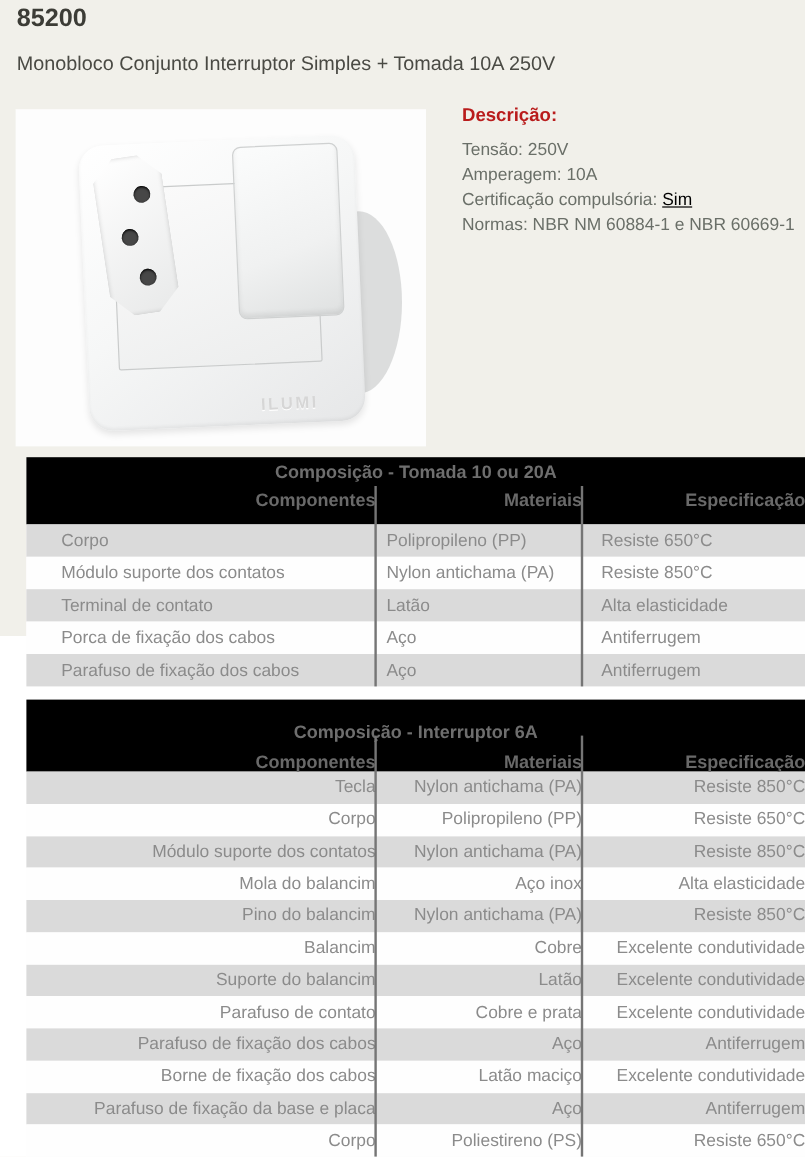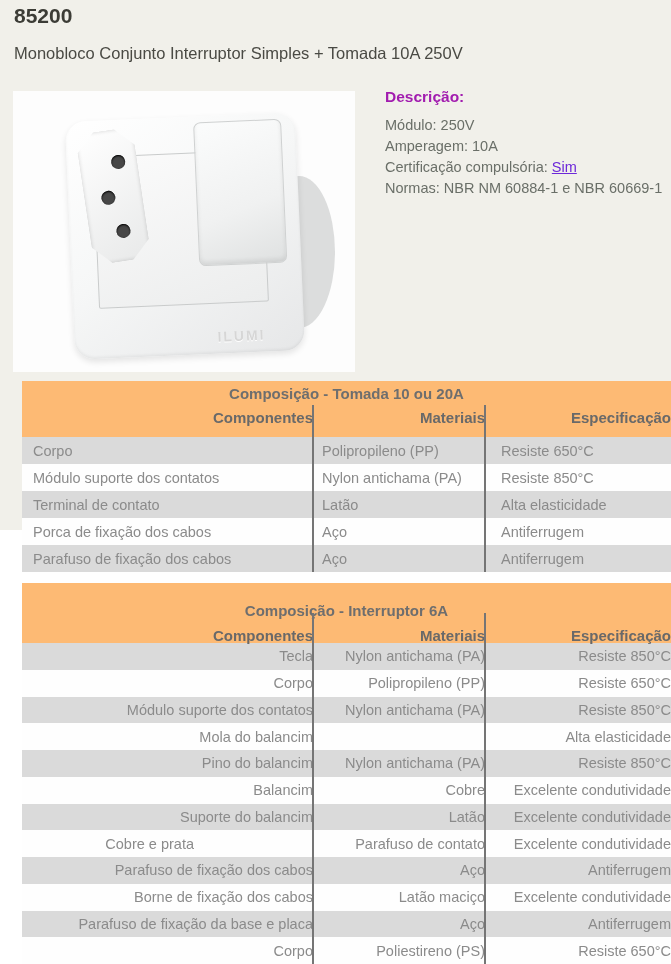--- a/index.html
+++ b/index.html
@@ -38,47 +38,47 @@
   .rocker{
     position:absolute;right:14px;top:6px;width:86px;height:142px;border-radius:7px;
     background:linear-gradient(160deg,#fbfcfc 0%,#f0f1f1 60%,#dfe1e1 100%);
     border:1px solid #cfd1d1;
     box-shadow:inset 0 -3px 4px rgba(0,0,0,0.08);
   }
   .brand-logo{position:absolute;left:143px;top:213px;font-size:14px;font-weight:bold;letter-spacing:2px;color:#d6d6d6;text-shadow:0 1px 0 #fff;}
 
   
   .desc{position:absolute;left:385px;top:88px;width:280px;}
-  .desc-heading{font-size:15.5px;font-weight:bold;color:#a21caf;margin-bottom:9px;}
+  .desc-heading{font-size:15.5px;font-weight:bold;color:#b91c1c;margin-bottom:9px;}
   .desc-line{font-size:14.5px;color:#6a6f68;line-height:21px;}
-  .green{color:#6d28d9;text-decoration:underline;}
+  .green{color:#000000;text-decoration:underline;}
 
   
   .comp-table{position:absolute;left:22px;width:649px;background:#fefefe;}
   .t1{top:381px;height:191px;}
   .t2{top:583px;height:381px;}
-  .band{background:#fdba74;}
+  .band{background:#000000;}
   .t1 .band{height:56px;}
   .t2 .band{height:60px;}
   .band-title{text-align:center;font-size:15px;font-weight:bold;color:#6e6e6e;}
   .t1 .band-title{padding-top:4px;}
   .t2 .band-title{padding-top:19px;}
   .band-cols{display:flex;font-size:15px;font-weight:bold;color:#696969;}
   .t1 .band-cols{margin-top:7px;}
   .t2 .band-cols{margin-top:8px;}
   .band-cols div{text-align:right;}
   .bc1{width:291px;}
   .bc2{width:172px;}
   .bc3{flex:1;}
   .row{display:flex;align-items:center;font-size:14.5px;color:#8b8b8b;background:#fefefe;}
   .t1 .row{height:27px;}
   .t2 .row{height:26.75px;text-align:right;}
   .row:nth-child(even){background:#dadada;}
   .cell{box-sizing:border-box;overflow:hidden;white-space:nowrap;}
-  .c1{width:291px;padding-left:11px;}
+  .c1{width:291px;padding-left:29px;}
   .c2{width:172px;padding-left:9px;}
   .c3{flex:1;padding-left:16px;}
   .vline{position:absolute;width:2px;background:#757575;}
   .v1{left:290px;}
   .v2{left:462px;}
   .t1 .vline{top:24px;bottom:0;}
   .t2 .vline{top:30px;bottom:0;}
 </style>
 </head>
 <body>
@@ -97,21 +97,21 @@
       <div class="hole h2"></div>
       <div class="hole h3"></div>
     </div>
     <div class="rocker"></div>
     <div class="brand-logo">ILUMI</div>
   </div>
 </div>
 
 <div class="desc">
   <div class="desc-heading">Descrição:</div>
-  <div class="desc-line">Módulo: 250V</div>
+  <div class="desc-line">Tensão: 250V</div>
   <div class="desc-line">Amperagem: 10A</div>
   <div class="desc-line"><span>Certificação compulsória: </span><span class="green">Sim</span></div>
   <div class="desc-line">Normas: NBR NM 60884-1 e NBR 60669-1</div>
 </div>
 
 <div class="comp-table t1">
   <div class="band">
     <div class="band-title">Composição - Tomada 10 ou 20A</div>
     <div class="band-cols">
       <div class="bc1">Componentes</div>
@@ -167,40 +167,41 @@
     <div class="cell c2">Polipropileno (PP)</div>
     <div class="cell c3">Resiste 650°C</div>
   </div>
   <div class="row">
     <div class="cell c1">Módulo suporte dos contatos</div>
     <div class="cell c2">Nylon antichama (PA)</div>
     <div class="cell c3">Resiste 850°C</div>
   </div>
   <div class="row">
     <div class="cell c1">Mola do balancim</div>
+    <div class="cell c2">Aço inox</div>
     <div class="cell c3">Alta elasticidade</div>
   </div>
   <div class="row">
     <div class="cell c1">Pino do balancim</div>
     <div class="cell c2">Nylon antichama (PA)</div>
     <div class="cell c3">Resiste 850°C</div>
   </div>
   <div class="row">
     <div class="cell c1">Balancim</div>
     <div class="cell c2">Cobre</div>
     <div class="cell c3">Excelente condutividade</div>
   </div>
   <div class="row">
     <div class="cell c1">Suporte do balancim</div>
     <div class="cell c2">Latão</div>
     <div class="cell c3">Excelente condutividade</div>
   </div>
   <div class="row">
+    <div class="cell c1">Parafuso de contato</div>
     <div class="cell c2">Cobre e prata</div>
-    <div class="cell c1">Parafuso de contato</div>
     <div class="cell c3">Excelente condutividade</div>
   </div>
   <div class="row">
     <div class="cell c1">Parafuso de fixação dos cabos</div>
     <div class="cell c2">Aço</div>
     <div class="cell c3">Antiferrugem</div>
   </div>
   <div class="row">
     <div class="cell c1">Borne de fixação dos cabos</div>
     <div class="cell c2">Latão maciço</div>

